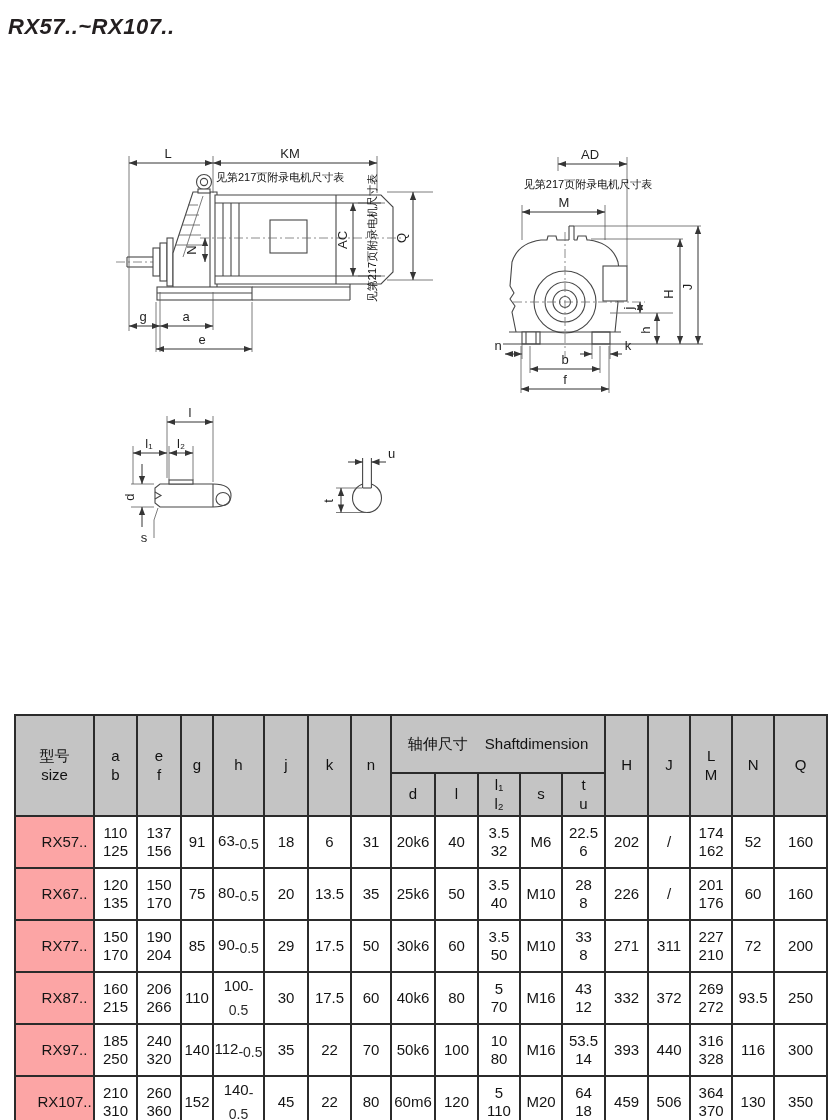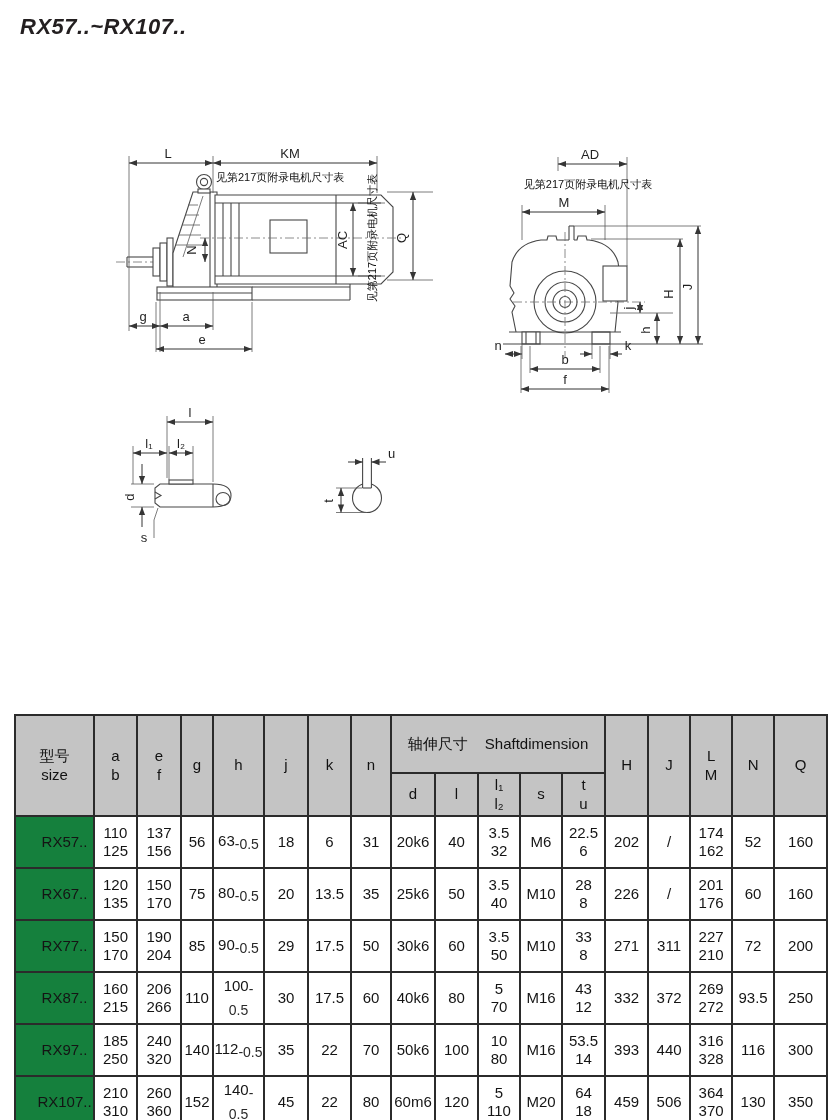--- a/index.html
+++ b/index.html
@@ -1,36 +1,36 @@
 <!DOCTYPE html>
 <html><head>
 <meta charset="utf-8">
 <style>
   html,body{margin:0;padding:0;background:#ffffff;}
   .page{position:relative;width:840px;height:1120px;background:#ffffff;overflow:hidden;
         font-family:"Liberation Sans","DejaVu Sans",sans-serif;color:#1c1a1b;}
-  .title{position:absolute;left:20px;top:14px;font-size:22px;font-weight:bold;font-style:italic;
+  .title{position:absolute;left:8px;top:14px;font-size:22px;font-weight:bold;font-style:italic;
          letter-spacing:0.5px;color:#231f20;}
   .drawing{position:absolute;}
   svg text{font-family:"Liberation Sans","DejaVu Sans",sans-serif;font-size:13px;fill:#1f1f1f;}
   svg text.cjk{font-size:11px;fill:#111;}
   .geo{stroke:#474747;stroke-width:1.1;fill:none;}
   .geof{stroke:#474747;stroke-width:1.1;fill:#ffffff;}
   .dim{stroke:#353535;stroke-width:1;fill:none;}
   .thin{stroke:#5a5a5a;stroke-width:0.8;fill:none;}
   .ctr{stroke:#6f6f6f;stroke-width:0.8;fill:none;stroke-dasharray:9 3 2 3;}
 
   
   .tbl-wrap{position:absolute;left:14px;top:714px;}
   table.dim-table{border-collapse:collapse;table-layout:fixed;width:812px;}
   .dim-table th,.dim-table td{border:2px solid #2b2b2b;text-align:center;vertical-align:middle;
       padding:0;white-space:pre-line;line-height:1.25;}
   .dim-table th{background:#c4c4c4;font-weight:normal;font-size:15px;color:#121212;}
   .dim-table td{background:#ffffff;font-size:15px;color:#141414;}
-  .dim-table td.rowhead{background:#15803d;padding-left:20px;}
+  .dim-table td.rowhead{background:#fca5a5;padding-left:20px;}
   tr.hr1{height:33px;} tr.hr2{height:43px;} tr.datarow{height:52px;}
   th.shafth div{display:flex;justify-content:center;align-items:center;gap:17px;white-space:nowrap;}
   .tol{font-size:14px;vertical-align:-3px;color:#2a2a2a;}
 </style>
 </head>
 <body>
 
 <div class="page">
 
   <div class="title">RX57..~RX107..</div>
@@ -335,21 +335,21 @@
         <th>t
 u</th>
       </tr>
 
       <tr class="datarow">
         <td class="rowhead">RX57..</td>
         <td>110
 125</td>
         <td>137
 156</td>
-        <td>56</td>
+        <td>91</td>
         <td><span>63</span><span class="tol">-0.5</span></td>
         <td>18</td>
         <td>6</td>
         <td>31</td>
         <td>20k6</td>
         <td>40</td>
         <td>3.5
 32</td>
         <td>M6</td>
         <td>22.5

